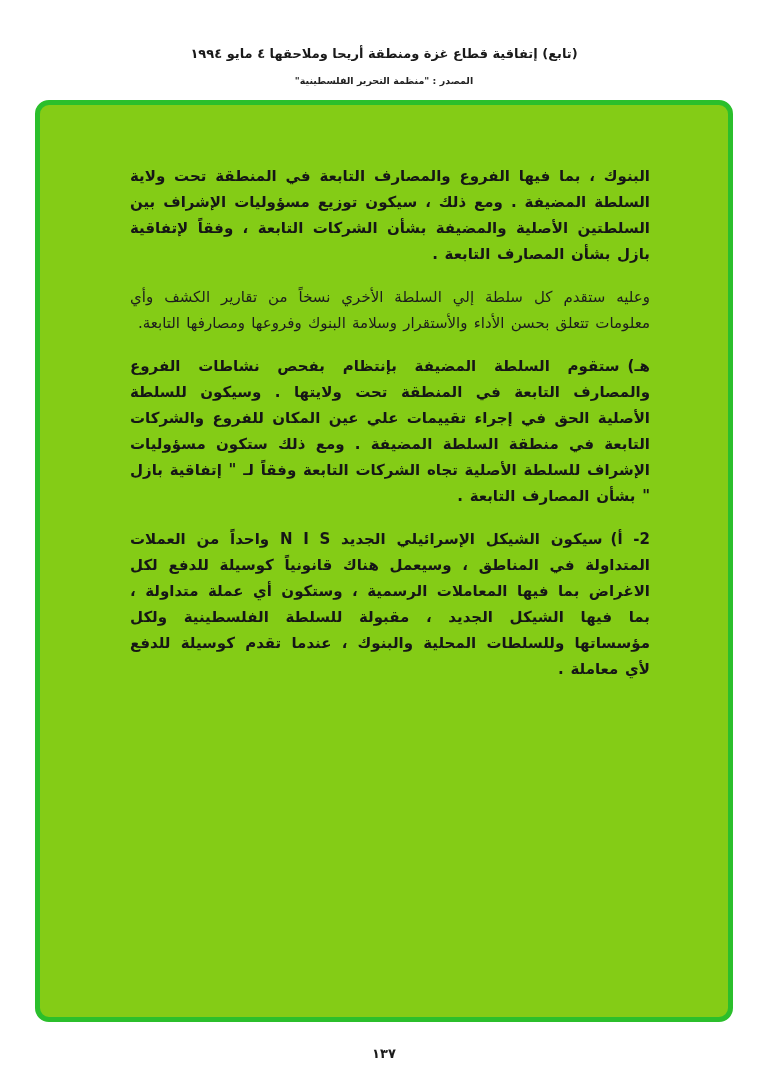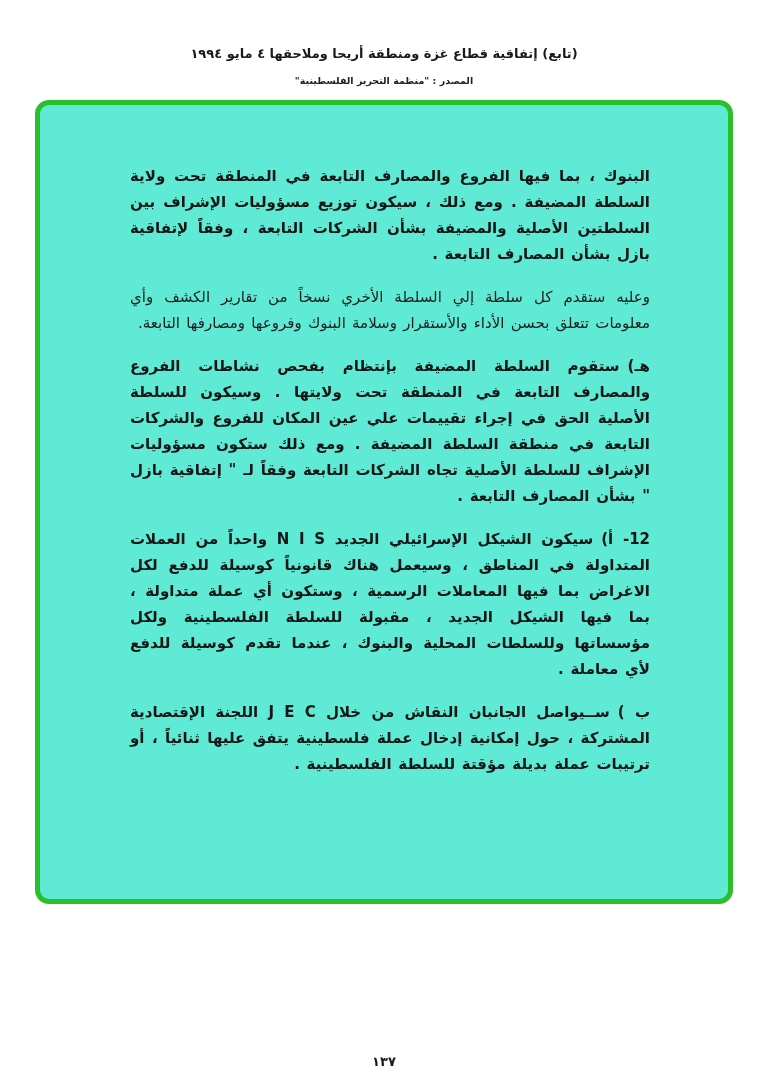--- a/index.html
+++ b/index.html
@@ -34,24 +34,24 @@
     margin-top: 14px;
     font-size: 9.5px;
     font-weight: bold;
     color: #222;
   }
   .green-frame {
     position: absolute;
     left: 35px;
     top: 100px;
     width: 698px;
-    height: 804px;
+    height: 922px;
     border: 5px solid #2bbf2b;
     border-radius: 14px;
-    background: #5eead4;
+    background: #84cc16;
     padding-left: 18px;
   }
   .content {
     position: absolute;
     top: 58px;
     right: 78px;
     width: 520px;
     direction: rtl;
     text-align: justify;
     text-justify: inter-word;
@@ -64,21 +64,21 @@
     word-spacing: 1.5px;
     color: #161616;
   }
   .para.alt {
     font-weight: normal;
     color: #1d1d1d;
   }
   .marker:not(:empty) { margin-left: 8px; }
   .page-number {
     position: absolute;
-    bottom: 16px;
+    bottom: 24px;
     left: 0;
     width: 100%;
     text-align: center;
     font-size: 13px;
     font-weight: bold;
     color: #1a1a1a;
   }
 </style>
 </head>
 <body>
@@ -93,22 +93,21 @@
   <div class="green-frame">
     <div class="content">
 
       <p class="para"><span class="marker"></span><span>البنوك ، بما فيها الفروع والمصارف التابعة في المنطقة تحت ولاية السلطة المضيفة . ومع ذلك ، سيكون توزيع مسؤوليات الإشراف بين السلطتين الأصلية والمضيفة بشأن الشركات التابعة ، وفقاً لإتفاقية بازل بشأن المصارف التابعة .</span></p>
 
       <p class="para alt"><span class="marker"></span><span>وعليه ستقدم كل سلطة إلي السلطة الأخري نسخاً من تقارير الكشف وأي معلومات تتعلق بحسن الأداء والأستقرار وسلامة البنوك وفروعها ومصارفها التابعة.</span></p>
 
       <p class="para"><span class="marker">هـ)</span><span>ستقوم السلطة المضيفة بإنتظام بفحص نشاطات الفروع والمصارف التابعة في المنطقة تحت ولايتها . وسيكون للسلطة الأصلية الحق في إجراء تقييمات علي عين المكان للفروع والشركات التابعة في منطقة السلطة المضيفة . ومع ذلك ستكون مسؤوليات الإشراف للسلطة الأصلية تجاه الشركات التابعة وفقاً لـ " إتفاقية بازل "  بشأن المصارف التابعة .</span></p>
 
 
-      <p class="para"><span class="marker">12- أ)</span><span>سيكون الشيكل الإسرائيلي الجديد N I S واحداً من العملات المتداولة في المناطق ، وسيعمل هناك قانونياً كوسيلة للدفع لكل الاغراض بما فيها المعاملات الرسمية ، وستكون أي عملة متداولة ، بما فيها الشيكل الجديد ، مقبولة للسلطة الفلسطينية ولكل مؤسساتها وللسلطات المحلية والبنوك ، عندما تقدم كوسيلة للدفع لأي معاملة .</span></p>
+      <p class="para"><span class="marker">2- أ)</span><span>سيكون الشيكل الإسرائيلي الجديد N I S واحداً من العملات المتداولة في المناطق ، وسيعمل هناك قانونياً كوسيلة للدفع لكل الاغراض بما فيها المعاملات الرسمية ، وستكون أي عملة متداولة ، بما فيها الشيكل الجديد ، مقبولة للسلطة الفلسطينية ولكل مؤسساتها وللسلطات المحلية والبنوك ، عندما تقدم كوسيلة للدفع لأي معاملة .</span></p>
 
-      <p class="para"><span class="marker">ب )</span><span>ســيواصل الجانبان النقاش من خلال J E C اللجنة الإقتصادية المشتركة ، حول إمكانية إدخال عملة فلسطينية يتفق عليها ثنائياً ، أو ترتيبات عملة بديلة مؤقتة للسلطة الفلسطينية .</span></p>
 
     </div>
   </div>
 
   <div class="page-number">١٣٧</div>
 
 </div>
 
 </body></html>

